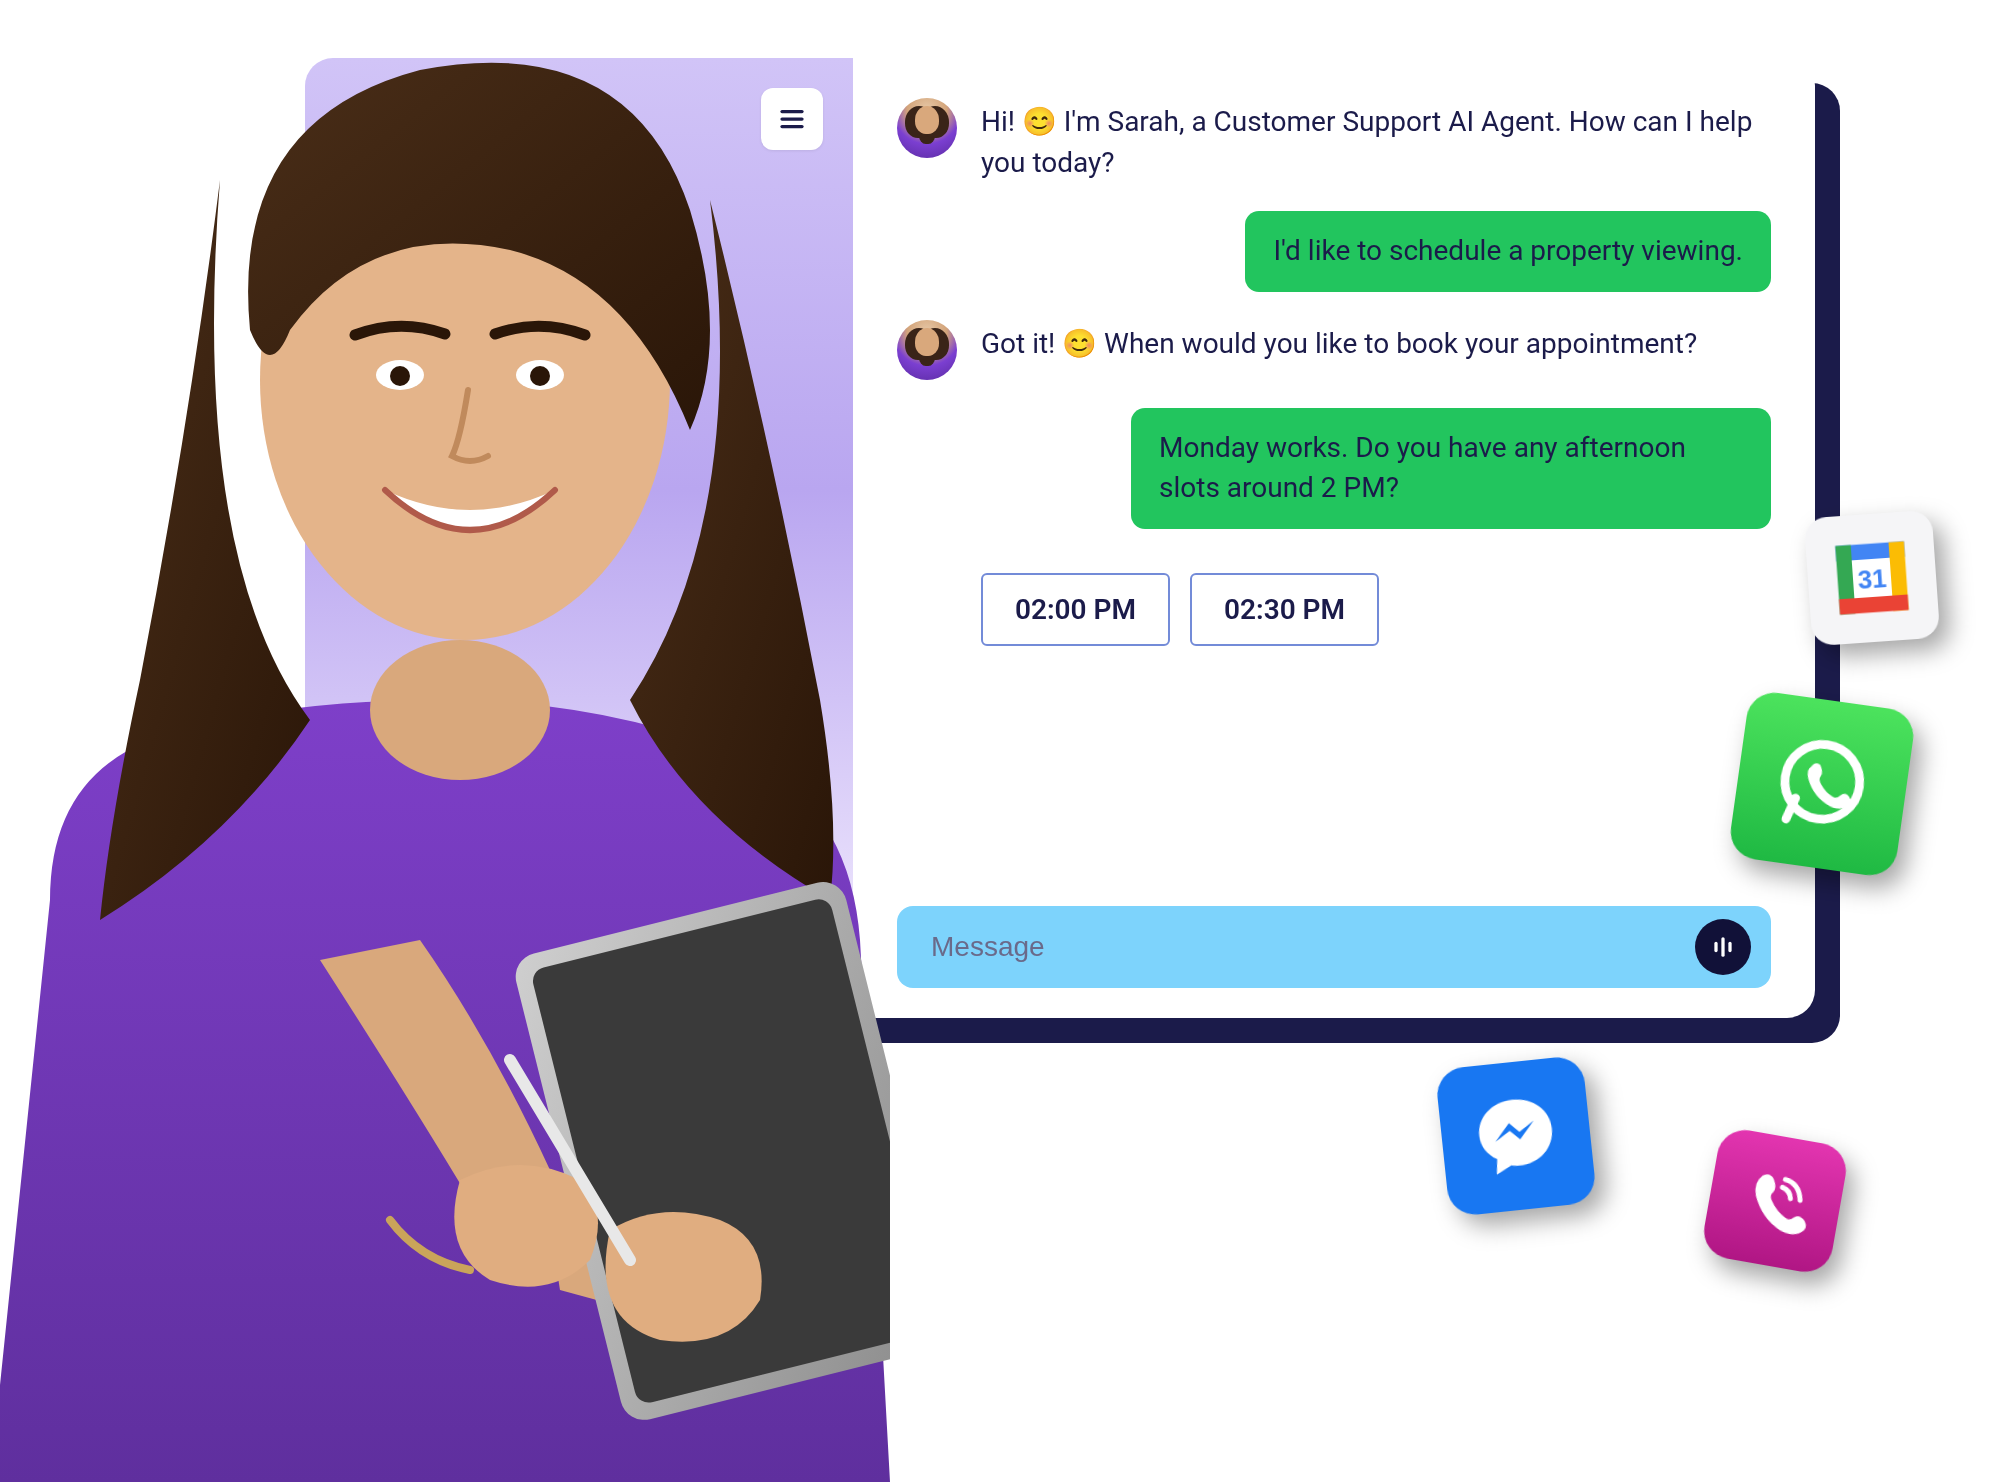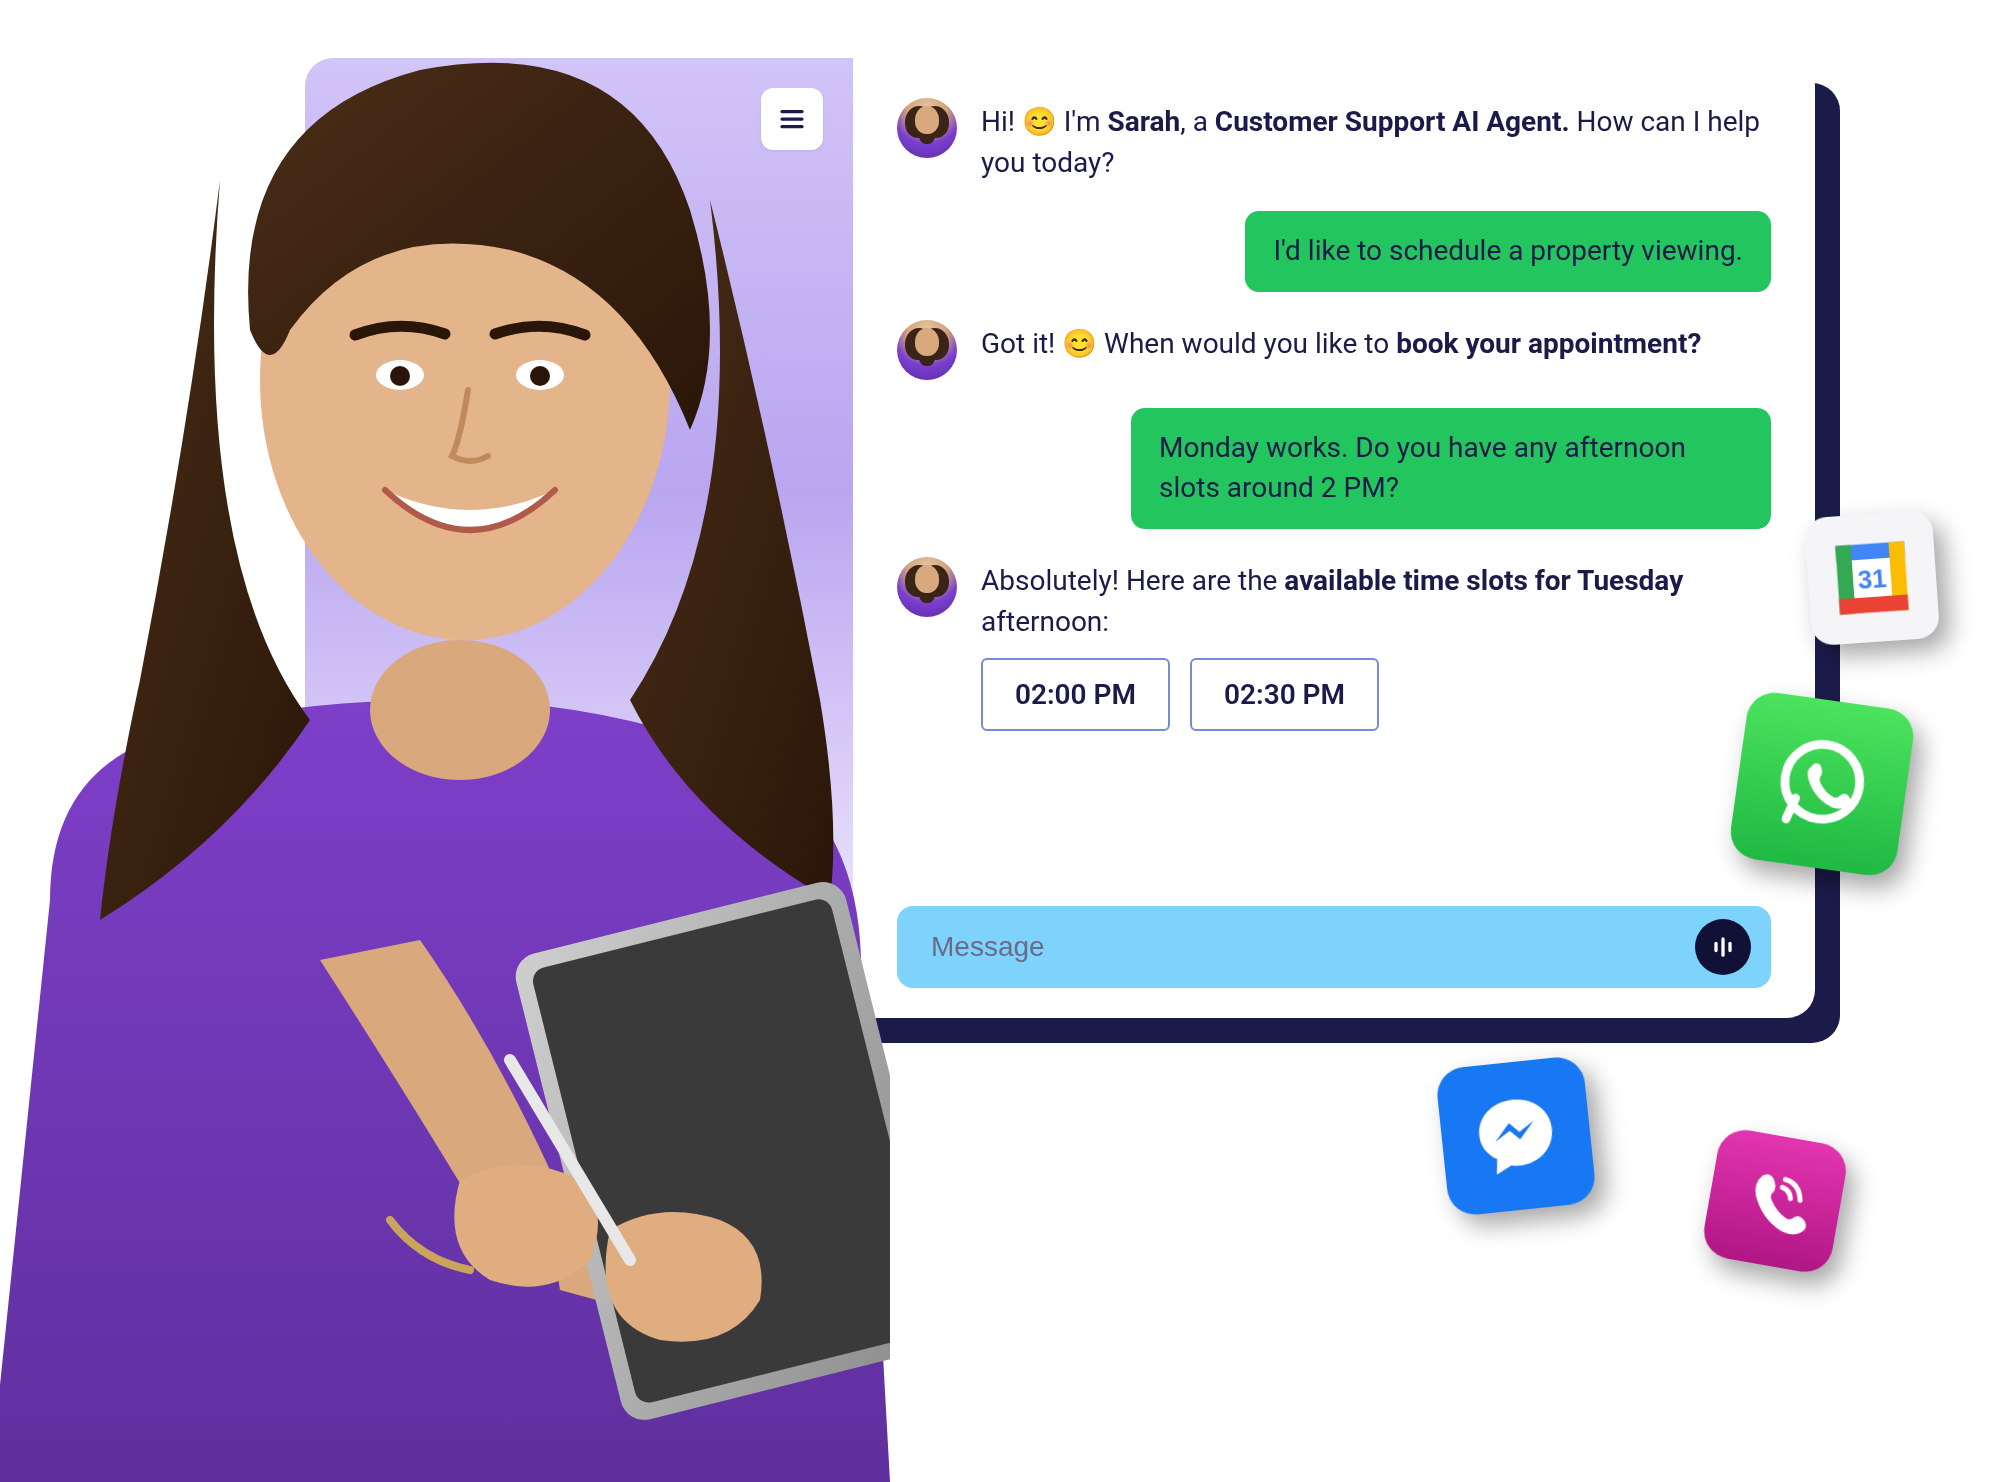--- a/index.html
+++ b/index.html
@@ -75,21 +75,21 @@
     box-shadow: -8px 2px 0 2px #3a2418, 8px 2px 0 2px #3a2418, 0 14px 0 -4px #3a2418;
   }
 
   .agent-text {
     font-size: 28px;
     line-height: 1.45;
     color: #1b1b4a;
     max-width: 780px;
     padding-top: 4px;
   }
-  .agent-text b { font-weight: 700; }
+  .agent-text b { font-weight: 400; }
 
   .user-bubble {
     align-self: flex-end;
     background: #22c55e;
     border-radius: 14px;
     padding: 20px 28px;
     font-size: 28px;
     line-height: 1.45;
     color: #1b1b4a;
     max-width: 640px;
@@ -213,26 +213,20 @@
           <div class="agent-text">
             <span>Got it! 😊 When would you like to </span><b>book your appointment?</b>
           </div>
         </div>
 
         <div class="user-bubble">
           <span>Monday works. Do you have any afternoon slots around 2 PM?</span>
         </div>
 
         <div>
-          <div class="agent-row">
-            <div class="avatar"></div>
-            <div class="agent-text">
-              <span>Absolutely! Here are the </span><b>available time slots for Tuesday</b><span> afternoon:</span>
-            </div>
-          </div>
           <div class="slot-row">
             <div class="slot-btn">
               <span>02:00 PM</span>
             </div>
             <div class="slot-btn">
               <span>02:30 PM</span>
             </div>
           </div>
         </div>
 

